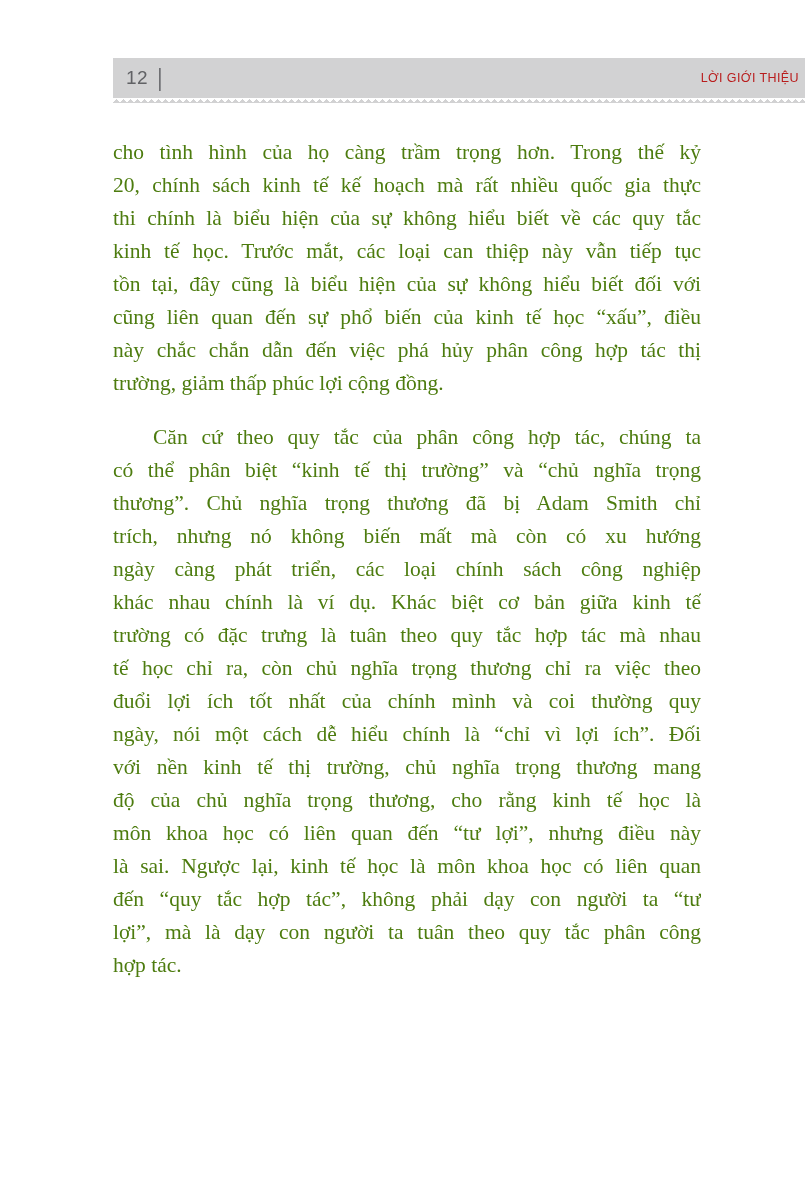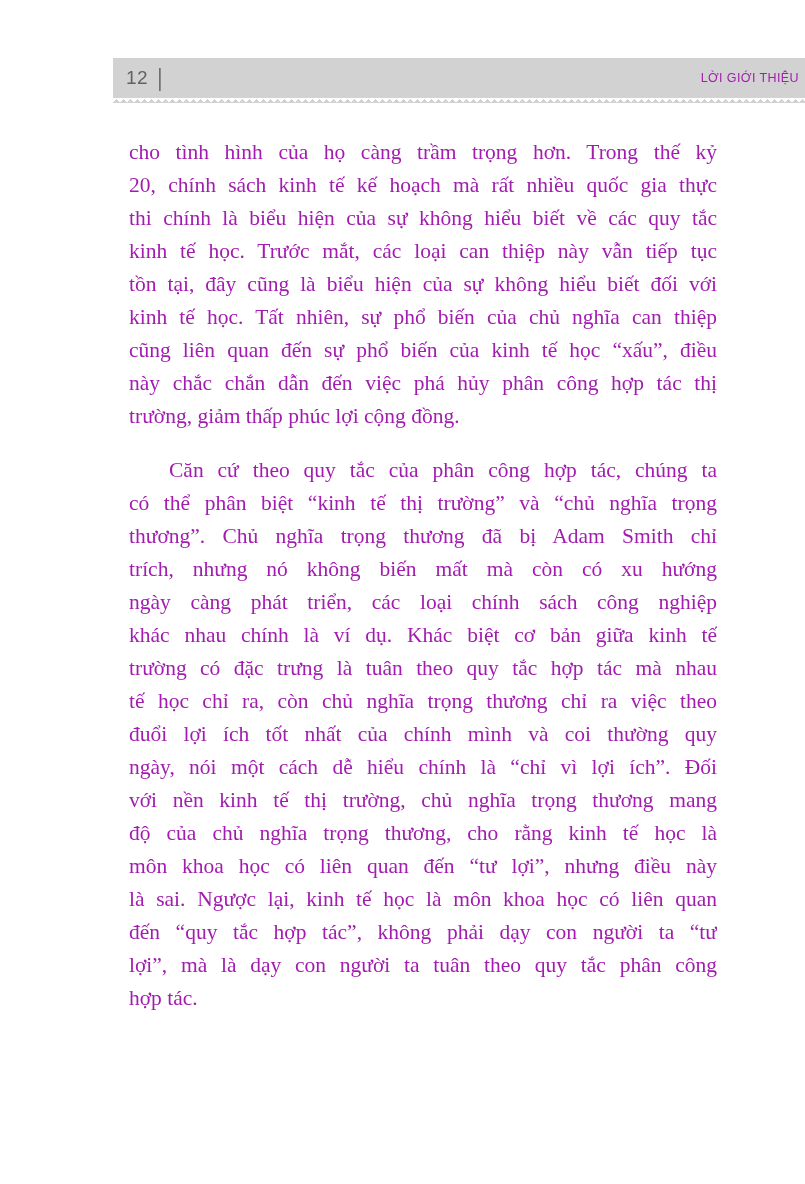--- a/index.html
+++ b/index.html
@@ -105,32 +105,31 @@
 </head>
 <body>
 
 <div class="page" style="background: rgb(255, 255, 255);">
 
   <header class="pagehead" style="background: rgb(210, 210, 211);">
     <div class="ph-left">
       <span class="page-number" style="color: rgb(97, 98, 101);">12</span>
       <span class="vbar">|</span>
     </div>
-    <div class="running-title" style="color: #a21caf;">LỜI GIỚI THIỆU</div>
+    <div class="running-title" style="color: #b91c1c;">LỜI GIỚI THIỆU</div>
   </header>
 
-  <main class="text-column" style="color: #a21caf; margin-left: 16px;">
+  <main class="text-column" style="color: #4d7c0f;">
 
   <div class="para">
         <div class="line">cho tình hình của họ càng trầm trọng hơn. Trong thế kỷ</div>
         <div class="line">20, chính sách kinh tế kế hoạch mà rất nhiều quốc gia thực</div>
         <div class="line">thi chính là biểu hiện của sự không hiểu biết về các quy tắc</div>
         <div class="line">kinh tế học. Trước mắt, các loại can thiệp này vẫn tiếp tục</div>
         <div class="line">tồn tại, đây cũng là biểu hiện của sự không hiểu biết đối với</div>
-        <div class="line">kinh tế học. Tất nhiên, sự phổ biến của chủ nghĩa can thiệp</div>
         <div class="line">cũng liên quan đến sự phổ biến của kinh tế học “xấu”, điều</div>
         <div class="line">này chắc chắn dẫn đến việc phá hủy phân công hợp tác thị</div>
         <div class="line last">trường, giảm thấp phúc lợi cộng đồng.</div>
       </div>
       <div class="para">
         <div class="line indent">Căn cứ theo quy tắc của phân công hợp tác, chúng ta</div>
         <div class="line">có thể phân biệt “kinh tế thị trường” và “chủ nghĩa trọng</div>
         <div class="line">thương”. Chủ nghĩa trọng thương đã bị Adam Smith chỉ</div>
         <div class="line">trích, nhưng nó không biến mất mà còn có xu hướng</div>
         <div class="line">ngày càng phát triển, các loại chính sách công nghiệp</div>

